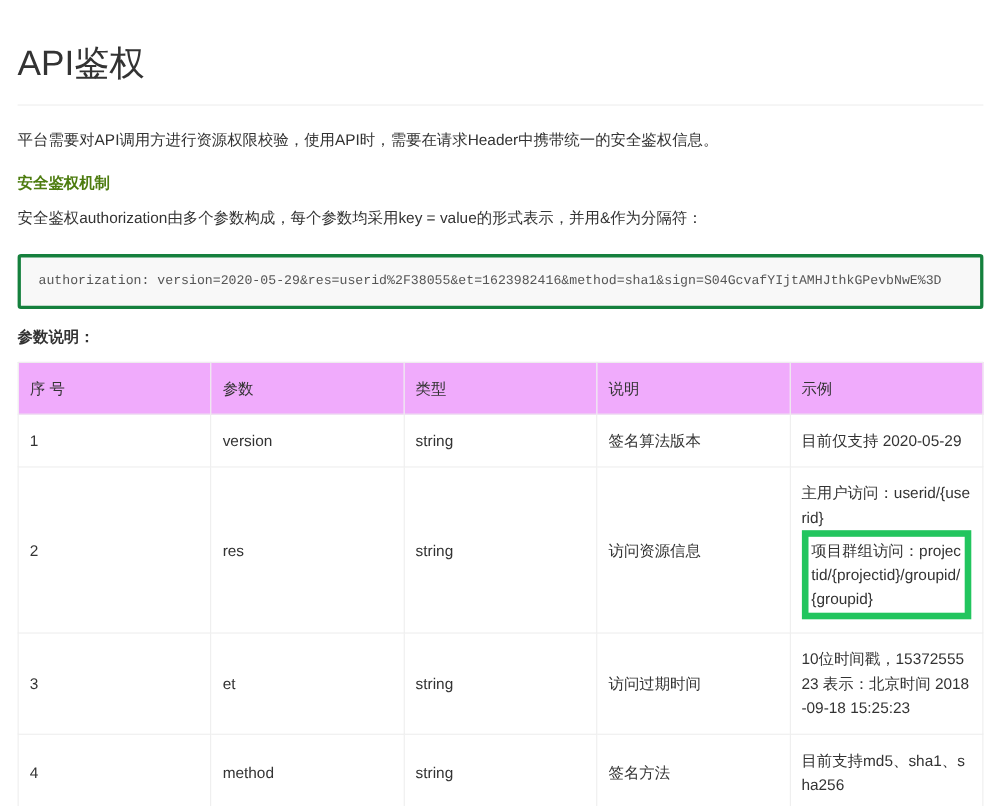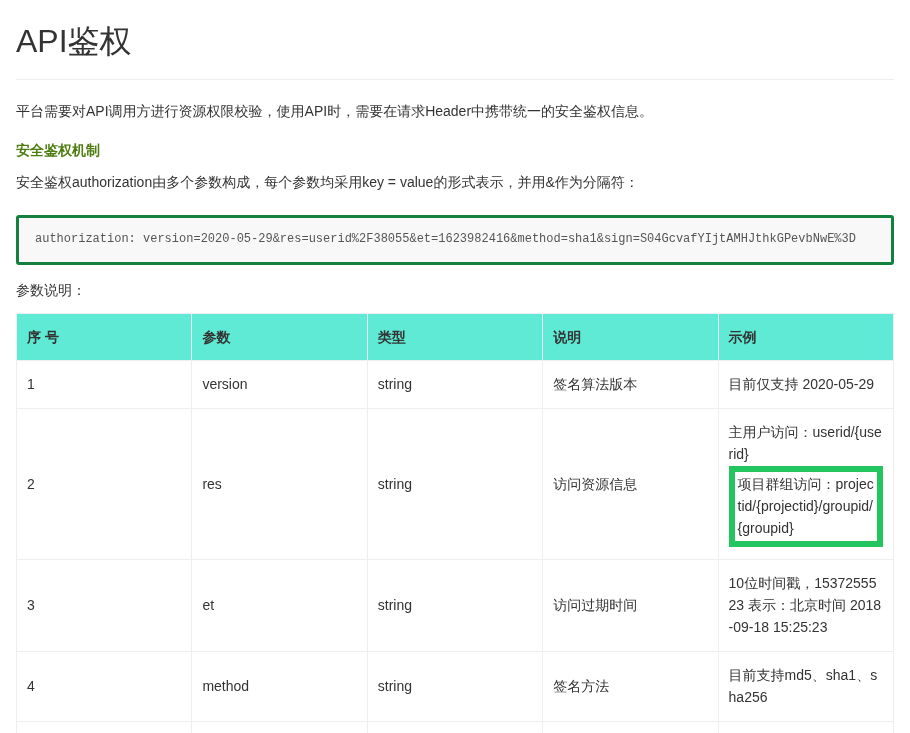--- a/index.html
+++ b/index.html
@@ -11,21 +11,21 @@
       font-family: -apple-system, BlinkMacSystemFont, "Segoe UI", "PingFang SC", "Microsoft YaHei", sans-serif;
       color: #333;
       background: #fff;
       font-size: 14px;
       line-height: 1.6;
       width: 910px;
     }
     h1 {
       font-size: 32px;
       font-weight: 400;
-      margin: 0 0 20px 0;
+      margin: 16px 0 20px 0;
       padding-bottom: 12px;
       border-bottom: 1px solid #eee;
       color: #333;
     }
     p.intro {
       margin: 16px 0;
       color: #333;
     }
     p.section-title {
       font-weight: 700;
@@ -42,40 +42,40 @@
       border-radius: 3px;
       padding: 12px 16px;
       margin: 14px 0;
       font-family: Consolas, Monaco, "Courier New", monospace;
       font-size: 12px;
       color: #555;
       white-space: pre-wrap;
       word-break: break-all;
     }
     p.params-label {
-      font-weight: 400;
+      font-weight: 700;
       margin: 14px 0 12px 0;
     }
     table {
       width: 100%;
       border-collapse: collapse;
       table-layout: fixed;
     }
     table th, table td {
       border: 1px solid #eee;
       padding: 12px 10px;
       text-align: left;
       vertical-align: middle;
       font-size: 14px;
       color: #333;
       word-break: break-all;
     }
     table th {
-      font-weight: 700;
-      background: #5eead4;
+      font-weight: 400;
+      background: #f0abfc;
     }
     table td {
       line-height: 1.6;
     }
     col.c1 { width: 20%; }
     col.c2 { width: 20%; }
     col.c3 { width: 20%; }
     col.c4 { width: 20%; }
     col.c5 { width: 20%; }
     .highlight-cell {

